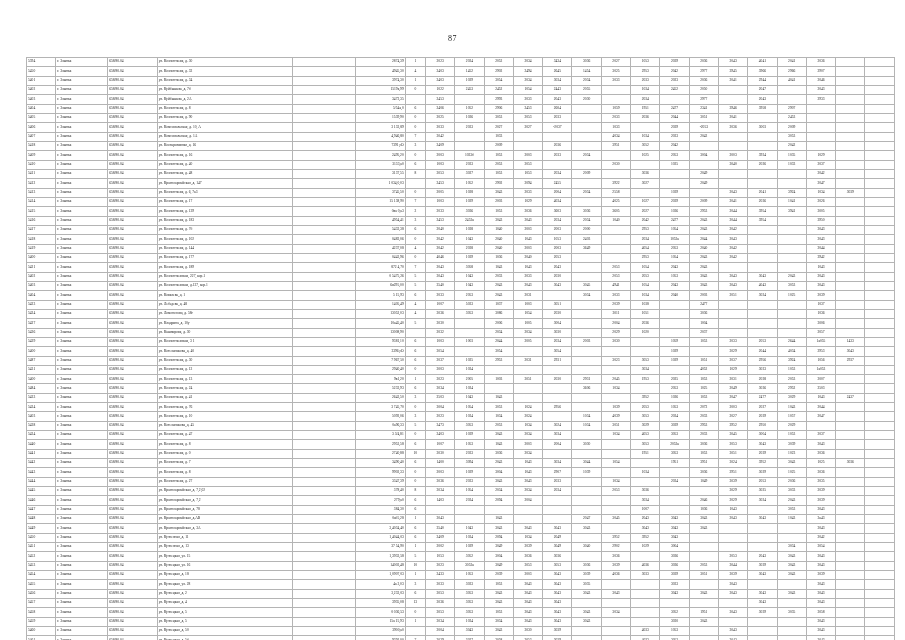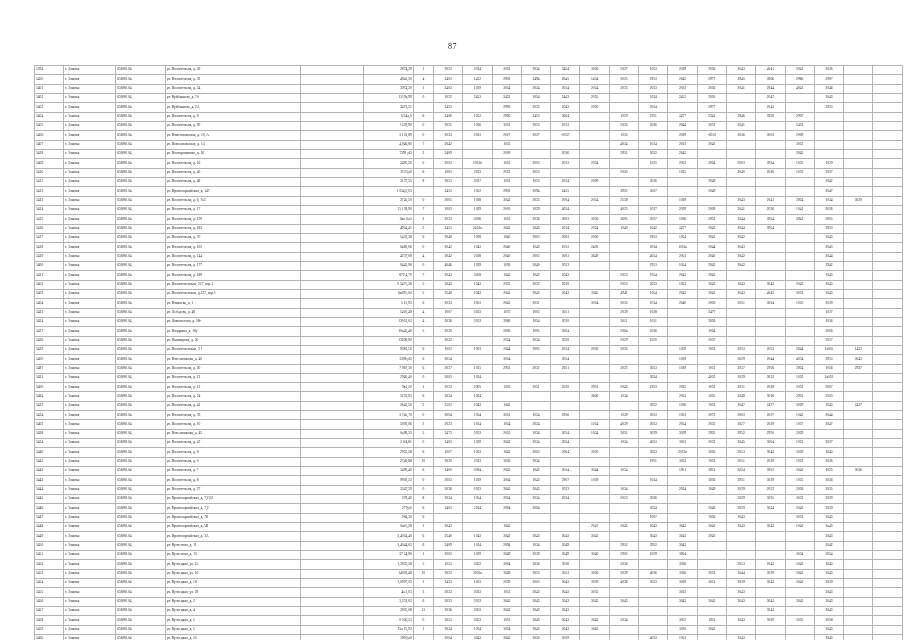--- a/index.html
+++ b/index.html
@@ -12,21 +12,21 @@
     height: 640px;
     font-family: "Liberation Serif", serif;
     color: #1a1a1a;
     overflow: hidden;
   }
   .page {
     position: relative;
     width: 905px;
     height: 640px;
     box-sizing: border-box;
-    padding: 16px;
+    padding: 8px;
   }
   .page-number {
     text-align: center;
     font-size: 8px;
     font-family: "Liberation Serif", serif;
     padding-top: 26px;
     padding-bottom: 14px;
     letter-spacing: 0.5px;
   }
   .table-wrap {

